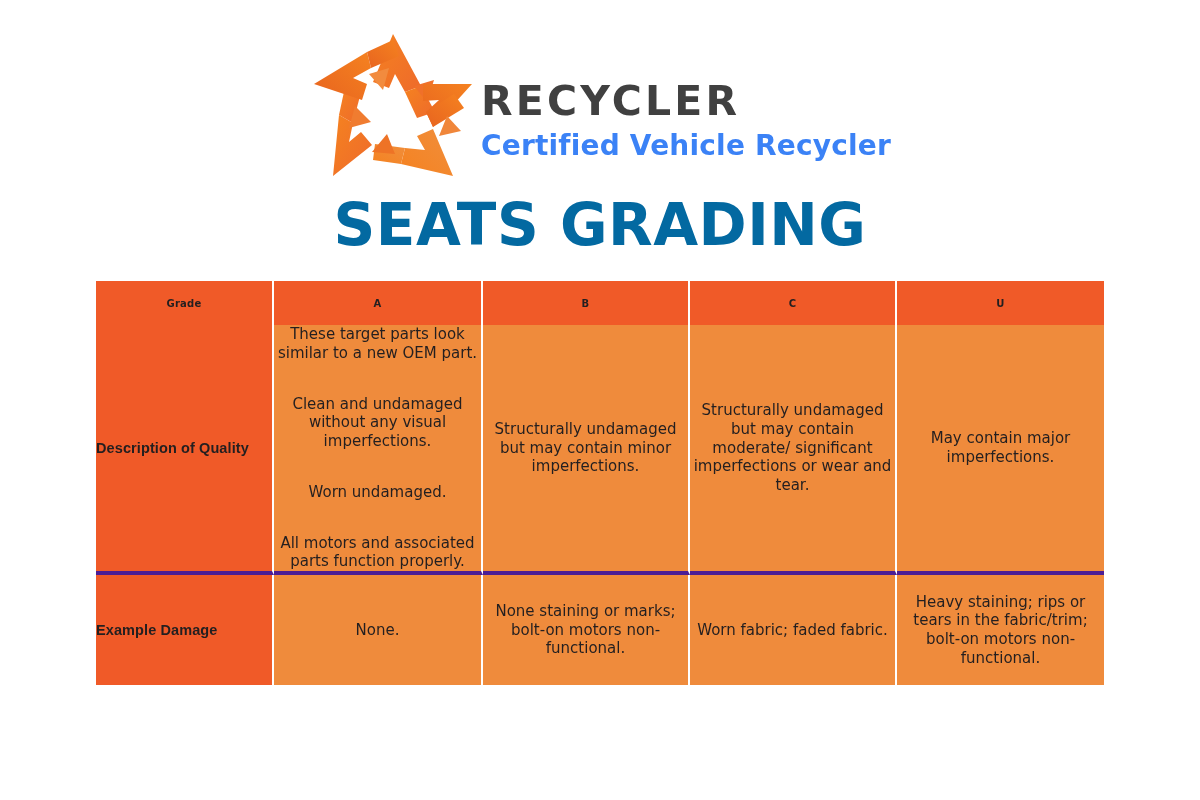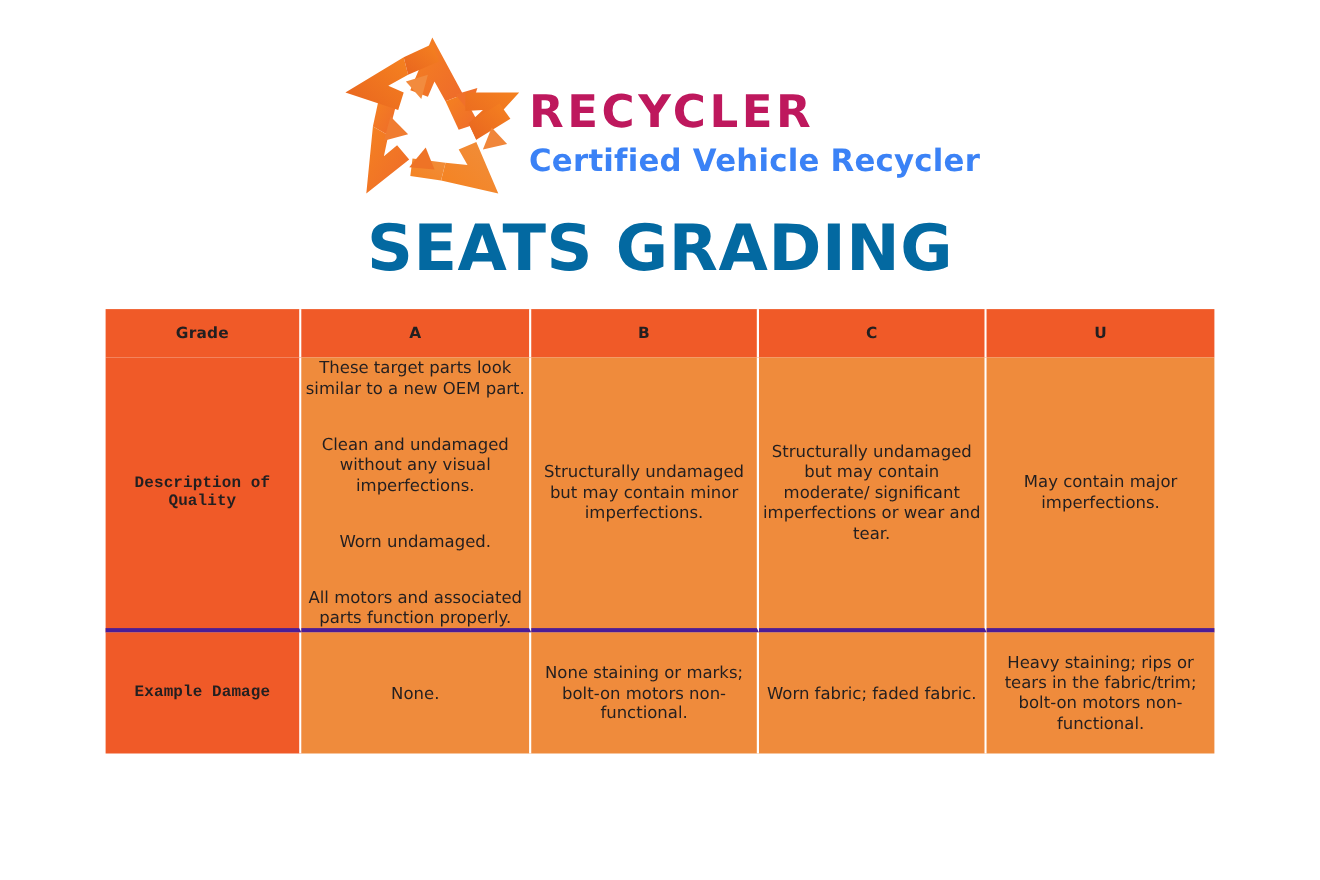--- a/index.html
+++ b/index.html
@@ -48,21 +48,21 @@
     flex-direction: column;
     justify-content: center;
     padding-left: 4px;
     padding-top: 32px;
   }
   .logo-word {
     font-family: "DejaVu Sans", sans-serif;
     font-size: 41px;
     font-weight: bold;
     letter-spacing: 3.2px;
-    color: #be185d;
+    color: #404040;
     line-height: 1.0;
   }
   .logo-tagline {
     font-family: "DejaVu Sans", sans-serif;
     font-size: 28px;
     font-weight: bold;
     color: #3b82f6;
     line-height: 1.1;
     margin-top: 9px;
     letter-spacing: 0.2px;
@@ -111,30 +111,30 @@
   col.c-a     { width: 209px; }
   col.c-b     { width: 207px; }
   col.c-c     { width: 207px; }
   col.c-u     { width: 207px; }
 
   .hdr-cell {
     background: #F05A28;
     height: 44px;
     text-align: center;
     font-family: "DejaVu Sans", sans-serif;
-    font-size: 14px;
+    font-size: 10px;
     font-weight: bold;
     color: #231F20;
     letter-spacing: 0.2px;
   }
 
   .row-label {
     background: #F05A28;
-    text-align: center;
-    font-family: Liberation Mono, monospace;
+    text-align: left;
+    font-family: Liberation Sans, sans-serif;
     font-size: 14.5px;
     font-weight: bold;
     color: #231F20;
     letter-spacing: 0.1px;
     margin-left: 10px;
   }
 
   .data-cell {
     background: #EF8B3C;
     text-align: center;

